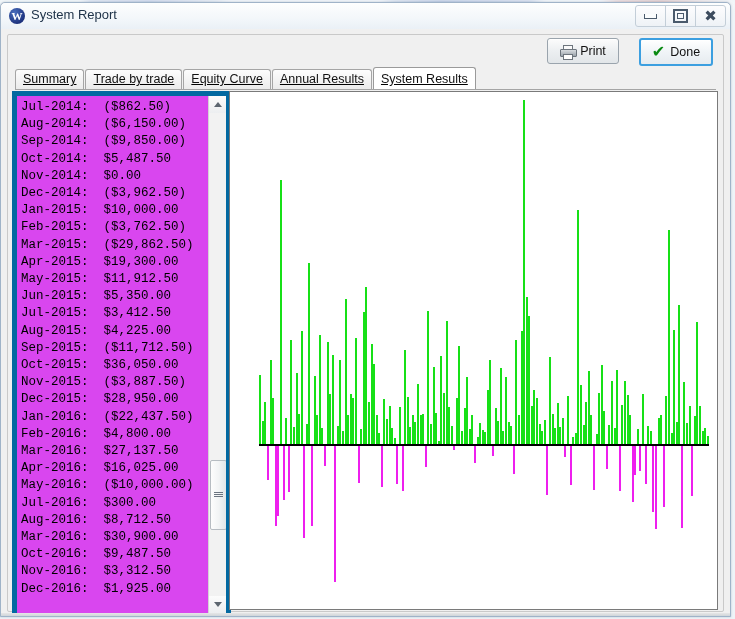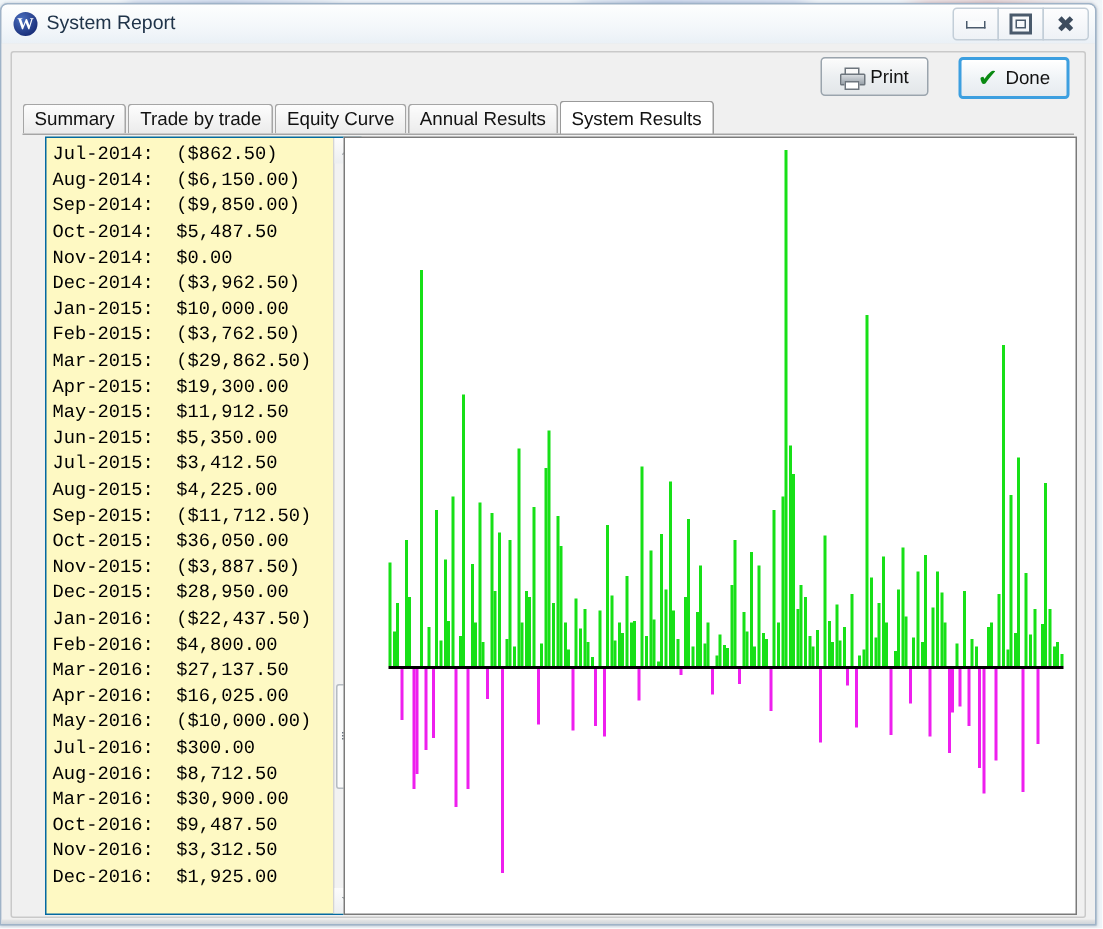--- a/index.html
+++ b/index.html
@@ -123,21 +123,21 @@
   .printer-icon .top { position:absolute; left:3px; top:0; width:8px; height:4px;
       background:#fafafa; border:1px solid #6d757d;}
   .printer-icon .out { position:absolute; left:3px; top:9px; width:8px; height:4px;
       background:#ffffff; border:1px solid #6d757d;}
   .check-icon { font-size: 16px; color: #0a8a12; font-weight: bold; line-height:1;
       font-family:"DejaVu Sans", sans-serif; }
 
   
   .tabstrip {
     position: absolute; left: 7px; top: 33px;
-    height: 21px; display: flex; align-items: flex-end;
+    height: 21px; display: flex; align-items: flex-end; text-decoration: underline;
   }
   .tab {
     height: 19px; line-height: 19px;
     padding: 0 7px;
     font-size: 12.5px; color: #111;
     background: linear-gradient(#fdfdfd, #ebebeb);
     border: 1px solid #a5a5a5;
     border-bottom: none;
     border-radius: 3px 3px 0 0;
     margin-right: 1px;
@@ -151,24 +151,24 @@
     position: relative; top: 1px;
     font-size: 12.5px;
   }
   .tab-underline {
     position: absolute; left: 7px; top: 54px; width: 701px; height: 1px;
     background: #a5a5a5;
   }
 
   
   .list-pane {
-    position: absolute; left: 22px; top: 56px;
+    position: absolute; left: 4px; top: 56px;
     width: 209px; height: 517px;
-    background: #fef9c3;
-    border: 1px solid #0369a1;
+    background: #d946ef;
+    border: 5px solid #0369a1;
     overflow: hidden;
   }
   .list-inner {
     position: absolute; left: 4px; top: 3px; right: 18px; top: 3px;
   }
   .row {
     font-family: "Liberation Mono", monospace;
     font-size: 12.5px;
     line-height: 17.2px;
     color: #000;

